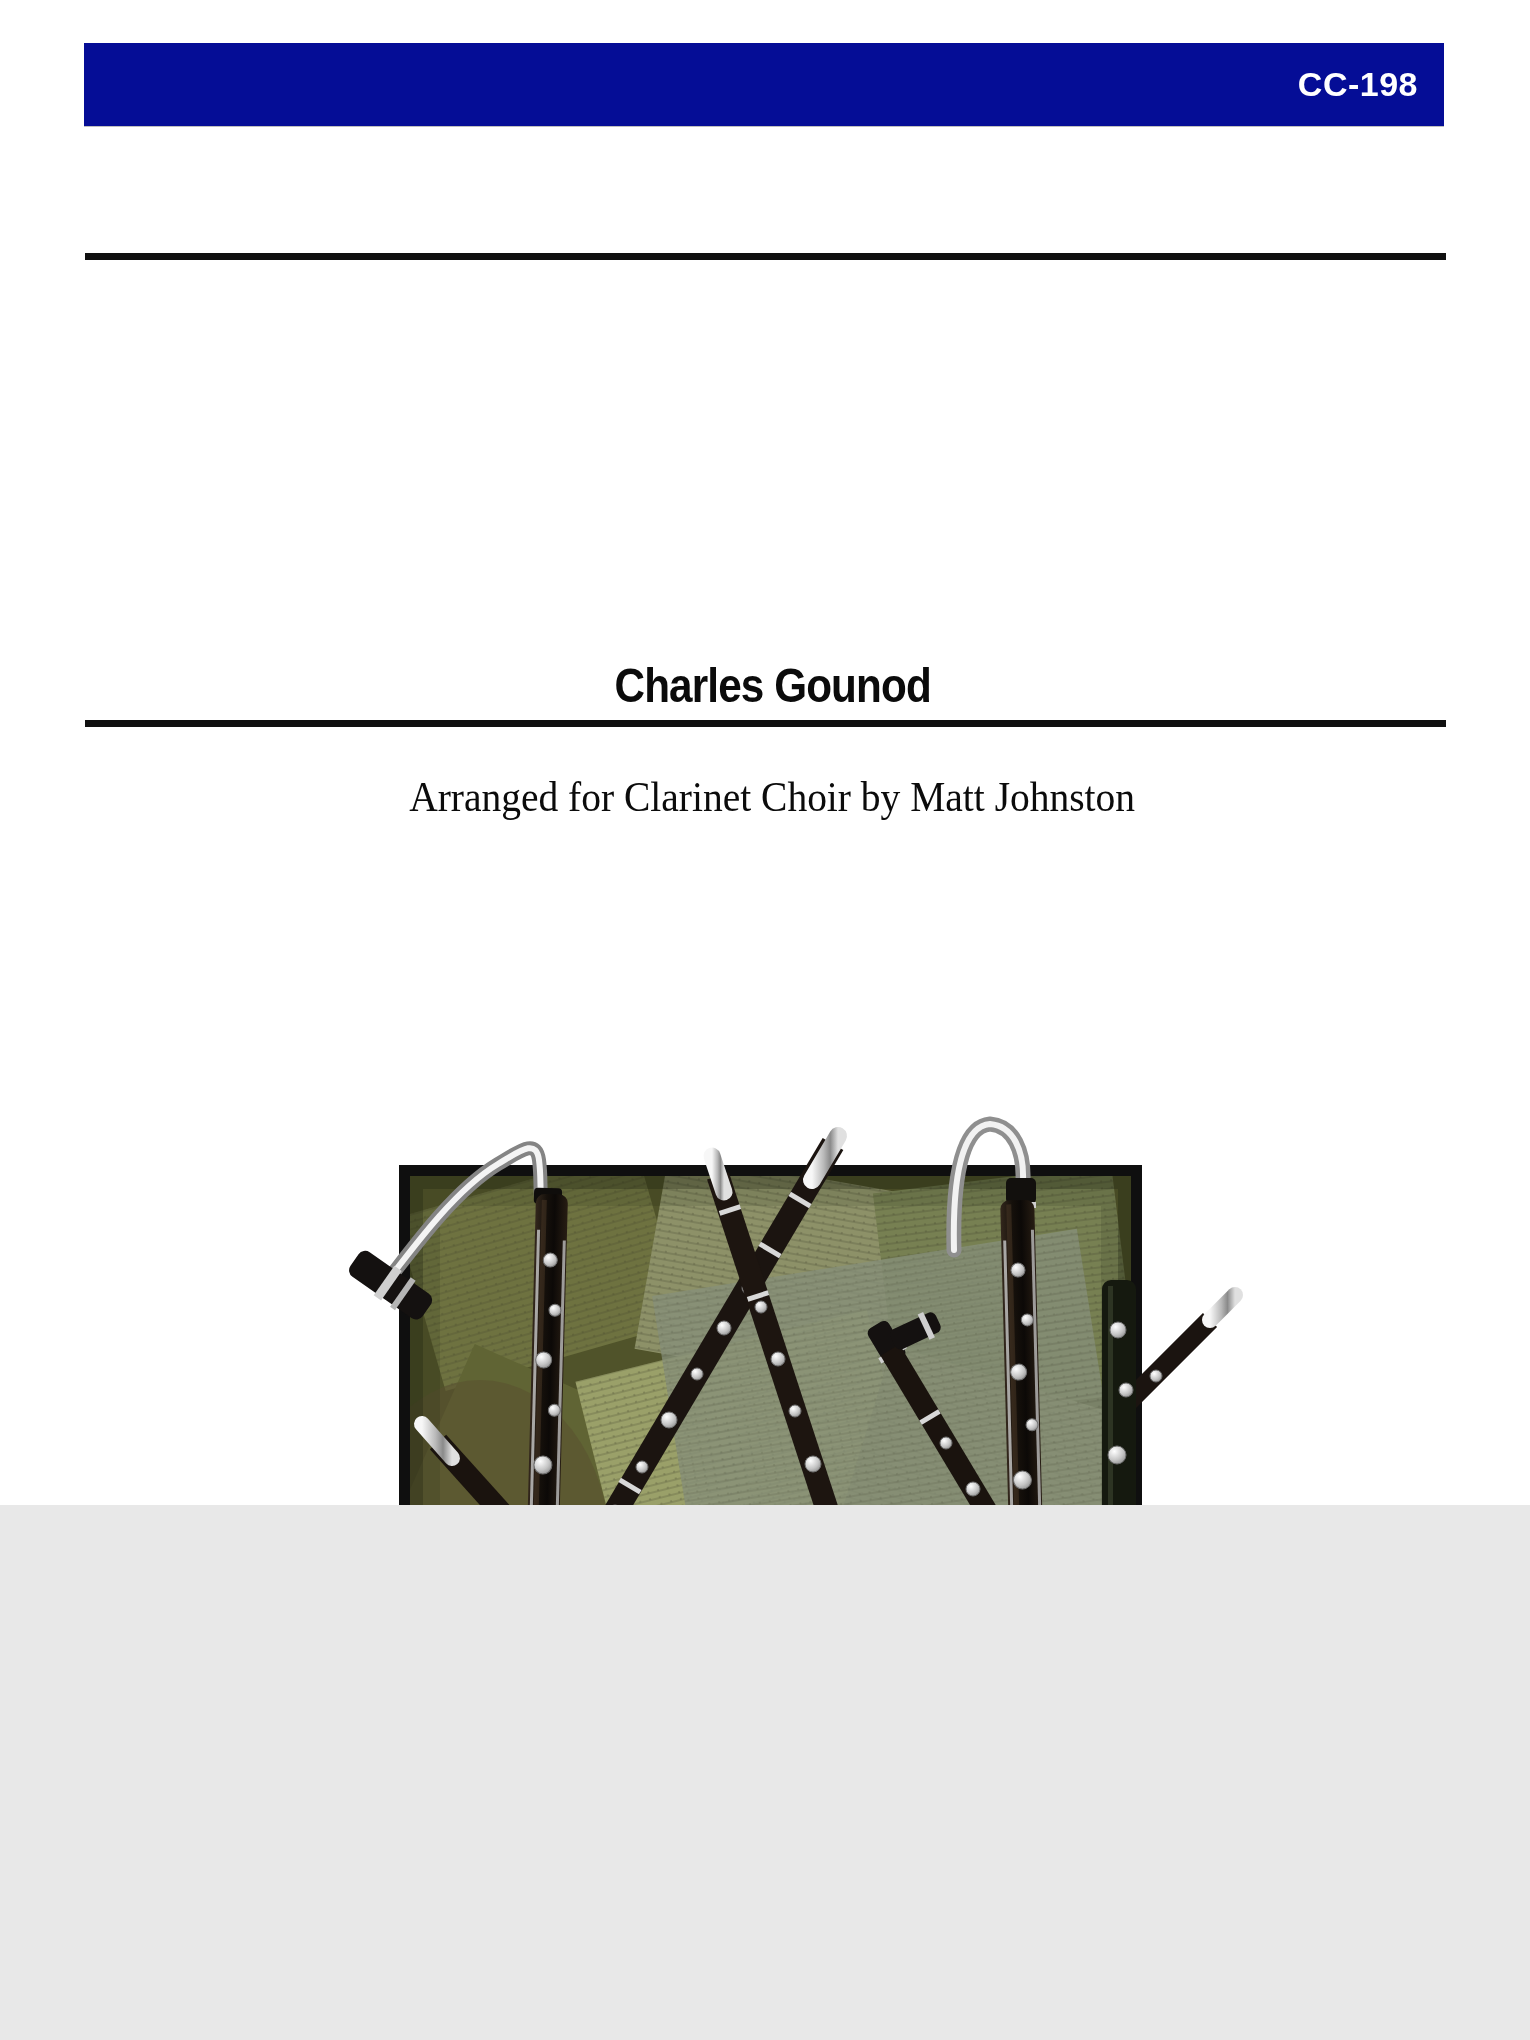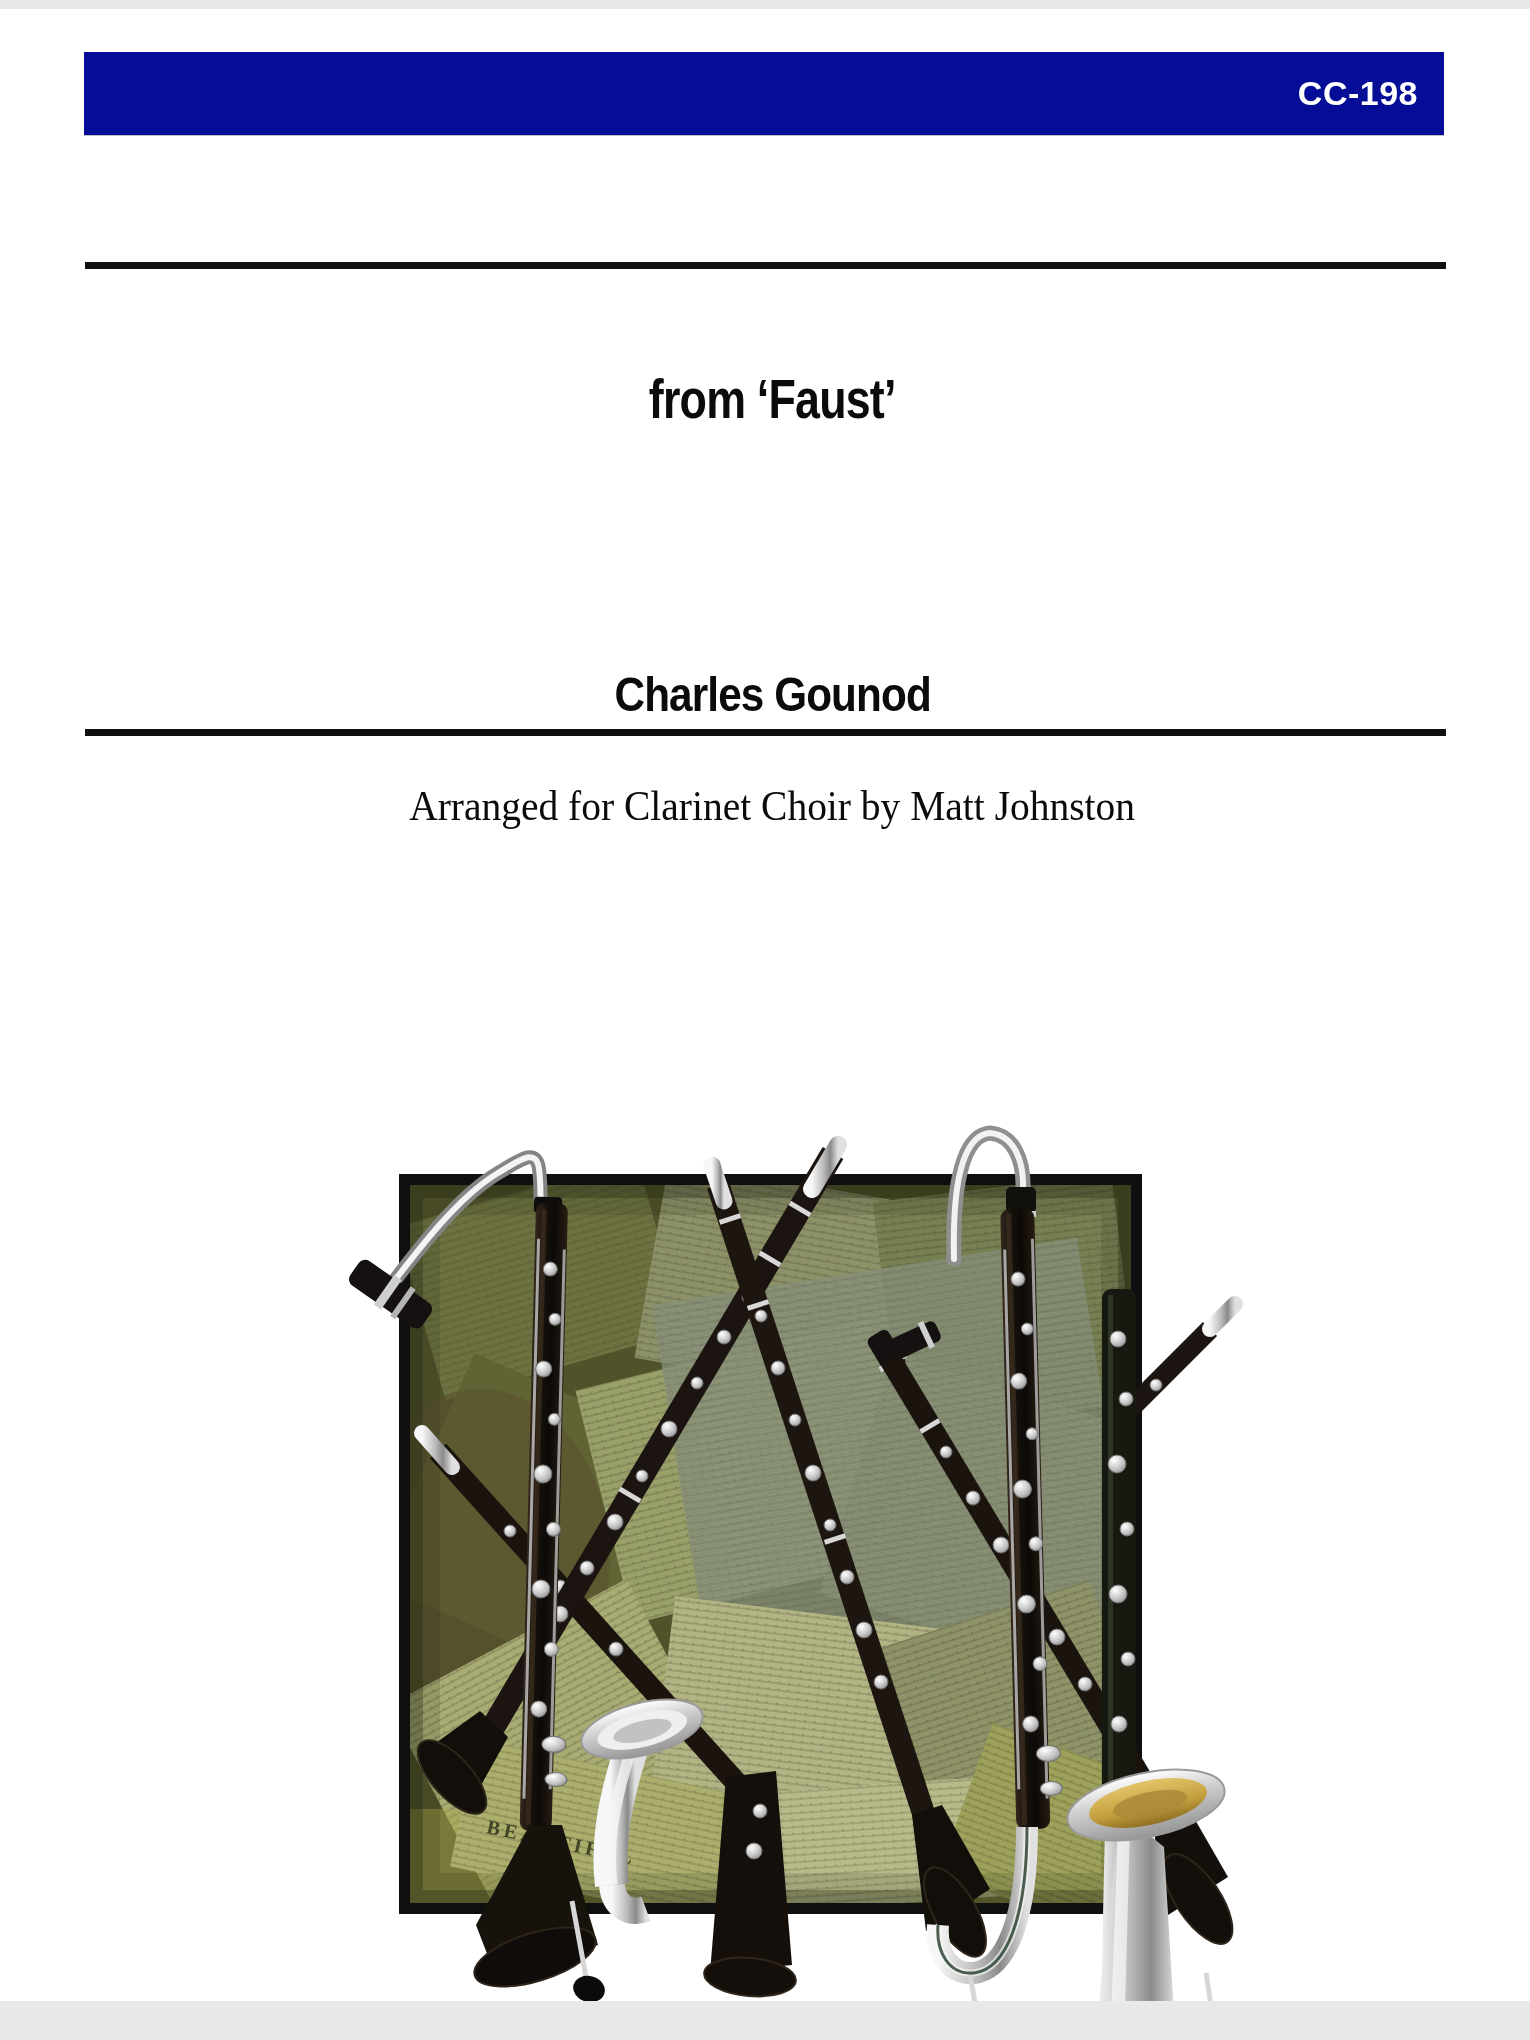--- a/index.html
+++ b/index.html
@@ -1,17 +1,17 @@
 <!DOCTYPE html>
 <html><head>
 <meta charset="utf-8">
 <style>
   html,body{margin:0;padding:0;background:#e8e8e8;}
   .page{
-    position:relative; width:1530px; height:1992px; margin:9px auto;
+    position:relative; width:1530px; height:1505px; margin:0 auto;
     background:#ffffff; overflow:hidden;
     font-family:"Liberation Sans", sans-serif;
   }
   
   .topbar{
     position:absolute; left:84px; top:43px; width:1360px; height:83px;
     background:#050D96; display:flex; align-items:center; justify-content:flex-end;
     padding-right:26px; box-sizing:border-box;
     box-shadow:0 1px 0 rgba(0,0,0,.25);
   }
@@ -40,21 +40,20 @@
 <body>
 
 <div class="page">
 
   <header class="topbar">
     <span class="cat">CC-198</span>
   </header>
 
   <div class="rule rule-top"></div>
 
-  <h2 class="centerline subtitle"><span class="cond">from ‘Faust’</span></h2>
 
   <div class="centerline composer"><span class="cond2">Charles Gounod</span></div>
   <div class="rule rule-mid"></div>
 
   <div class="centerline arranger"><span class="serifline">Arranged for Clarinet Choir by Matt Johnston</span></div>
 
   <figure class="artwork">
     <svg width="970" height="960" viewBox="0 0 970 960" xmlns="http://www.w3.org/2000/svg">
       <defs>
         <linearGradient id="gwood" x1="0" y1="0" x2="1" y2="0">

